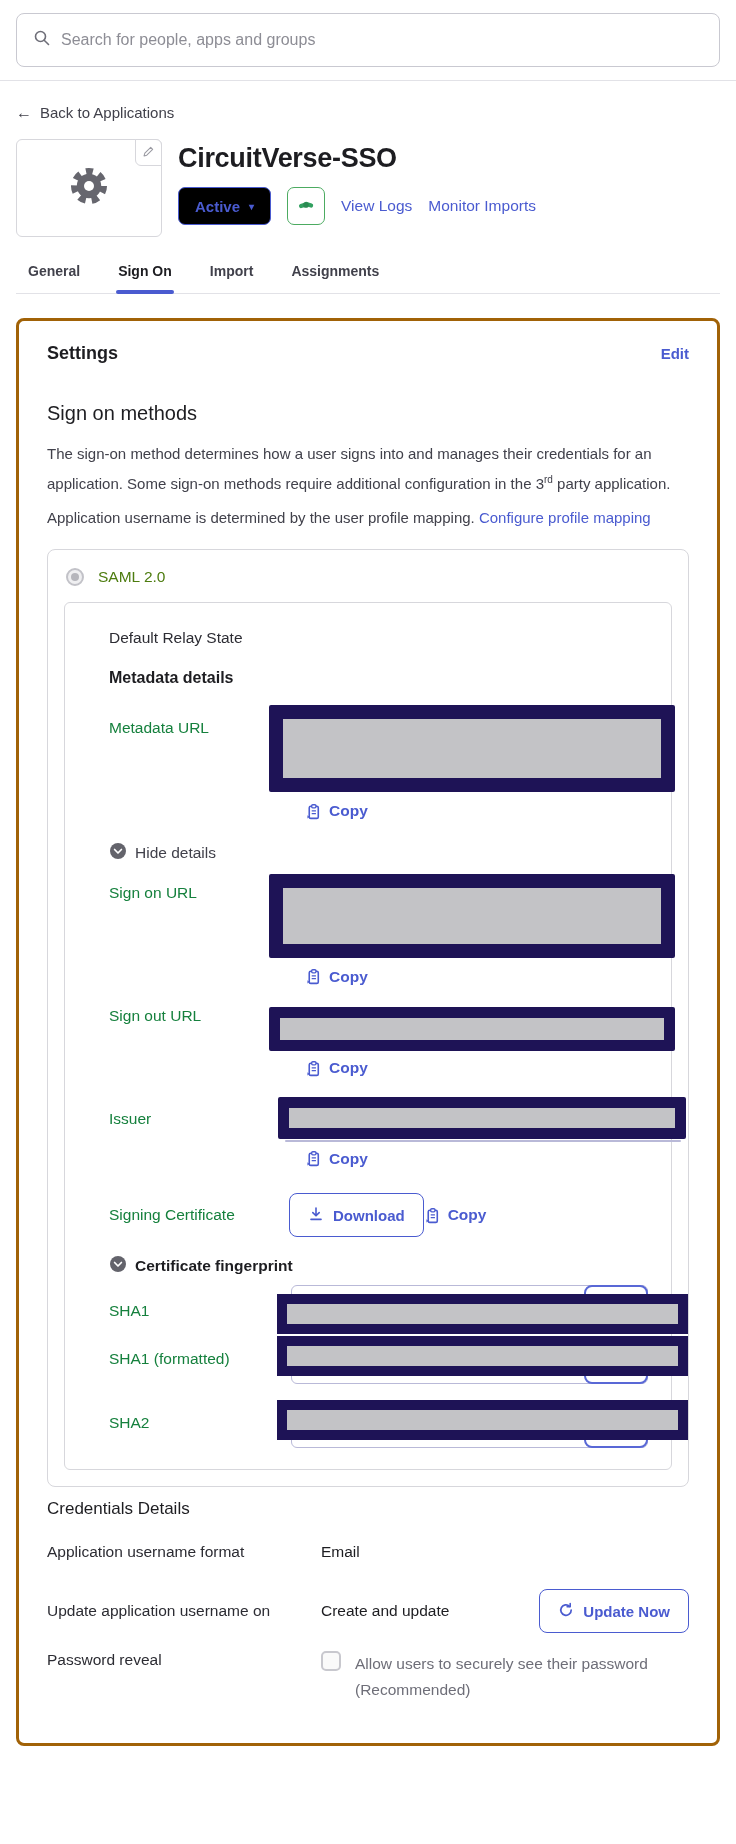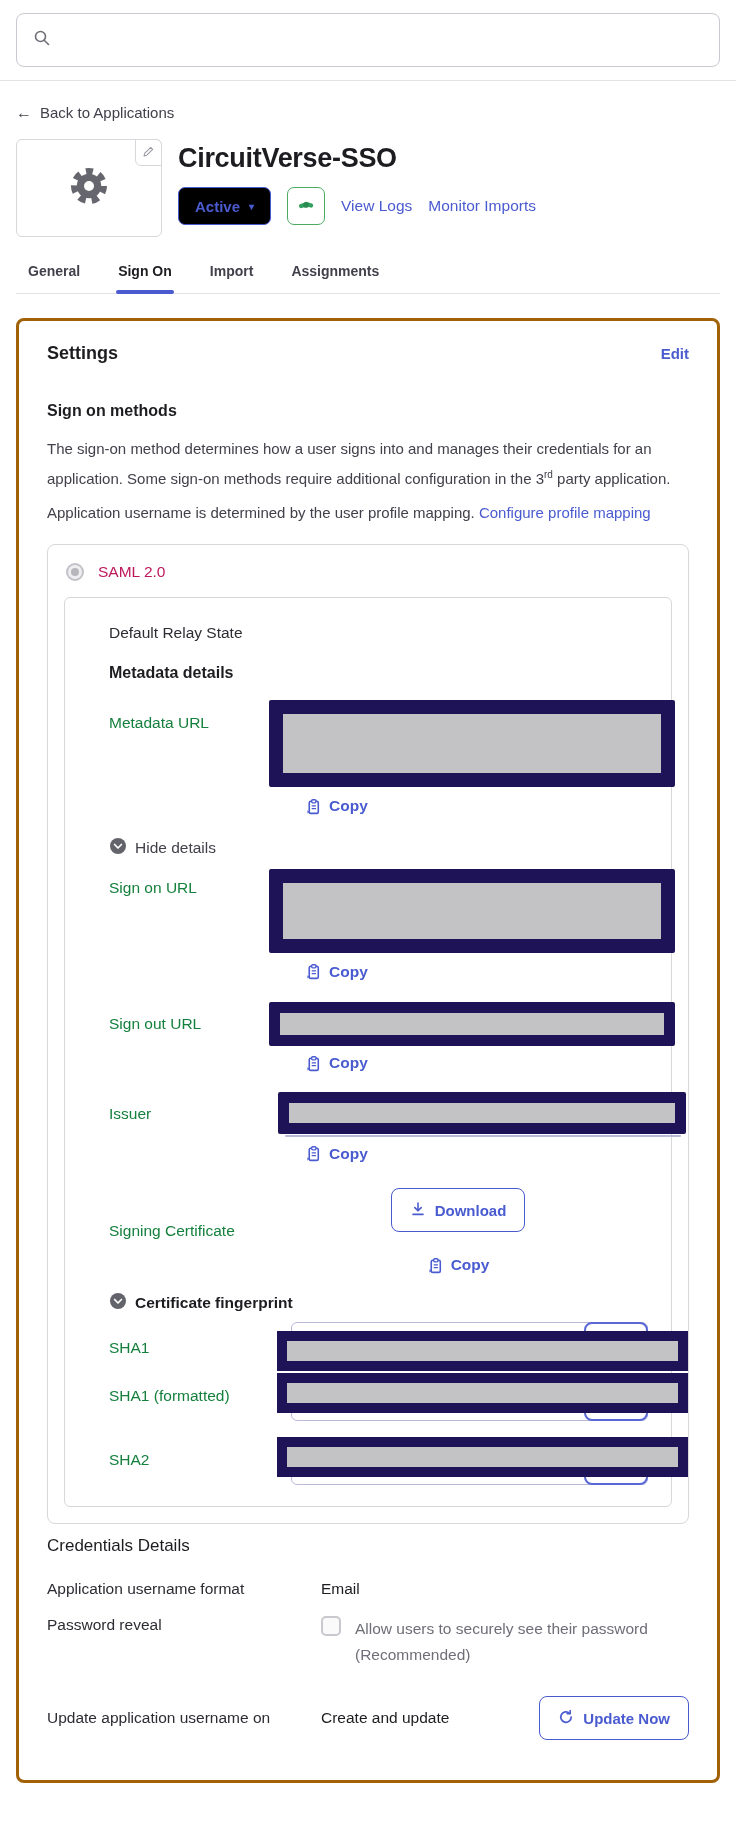--- a/index.html
+++ b/index.html
@@ -72,38 +72,38 @@
 
   
   .card {
     margin-top:24px; border:3px solid #a16207; border-radius:8px;
     padding:22px 28px 40px; background:#fff;
   }
   .card-head { display:flex; align-items:center; justify-content:space-between; }
   .card-title { font-size:18px; font-weight:bold; }
   .edit-link { color:#4a5bd0; font-size:15px; font-weight:bold; text-decoration:none; cursor:pointer; }
 
-  .section-heading { font-size:16px; font-weight:bold; margin-top:38px; }
+  .section-heading { font-size:20px; font-weight:normal; margin-top:38px; }
   .para { font-size:15px; color:#41414b; line-height:26px; margin-top:16px; }
   .para.tight { margin-top:8px; white-space:nowrap; }
   sup { font-size:10px; }
   .inline-link { color:#4a5bd0; text-decoration:none; cursor:pointer; }
 
   
   .saml-box { margin-top:18px; border:1px solid #d7d7dc; border-radius:8px; padding:14px 16px 16px; }
   .radio-row { display:flex; align-items:center; gap:14px; padding:4px 2px; }
   .radio {
     width:18px; height:18px; border-radius:50%; border:2px solid #c2c2c8; background:#efeff1;
     position:relative; display:inline-block; cursor:pointer;
   }
   .radio::after {
     content:""; position:absolute; left:50%; top:50%; width:8px; height:8px; margin:-4px 0 0 -4px;
     border-radius:50%; background:#b6b6bc;
   }
-  .radio-label { font-size:15.5px; color:#be185d; }
+  .radio-label { font-size:15.5px; color:#4d7c0f; }
 
   .inner-panel { margin-top:12px; border:1px solid #d7d7dc; border-radius:6px; padding:26px 44px 24px; }
 
   .field { display:flex; margin-top:18px; }
   .field-label { flex:0 0 160px; font-size:15.5px; color:#15803d; }
   .field-value { flex:1; position:relative; }
 
   .plain-label { font-size:15.5px; color:#2c2c33; }
   .panel-subhead { font-size:16px; font-weight:bold; margin-top:22px; }
 
@@ -126,21 +126,21 @@
   .toggle-row { display:flex; align-items:center; gap:8px; margin-top:18px; }
   .toggle-row .t-label { font-size:15.5px; color:#41414b; cursor:pointer; }
   .toggle-row.bold .t-label { font-weight:bold; color:#1d1d21; }
 
   .btn-outline-blue {
     display:inline-flex; align-items:center; gap:9px; height:44px; padding:0 18px;
     border:1px solid #4a5bd0; border-radius:8px; background:#fff; color:#4a5bd0;
     font-size:15px; font-weight:bold; cursor:pointer; font-family:inherit;
   }
   .cert-row { align-items:center; }
-  .cert-actions { display:flex; align-items:center; gap:24px; margin-left:20px;flex-direction:column; }
+  .cert-actions { display:flex; align-items:center; margin-left:20px; }
 
   
   .sha-field { display:flex; margin-top:4px; align-items:center; min-height:44px; }
   .sha-value { flex:1; position:relative; height:44px; }
   .ghost-input {
     position:absolute; left:22px; width:357px; height:40px;
     border:1px solid #b9b9d8; border-radius:6px; background:#fff;
   }
   .ghost-btn {
     position:absolute; right:-1px; top:-1px; width:64px; height:40px;
@@ -174,20 +174,21 @@
 <body>
 
 <div class="search-wrap">
   <div class="search-box">
     <span>
       <svg width="18" height="18" viewBox="0 0 18 18">
           <circle cx="7.5" cy="7.5" r="5" fill="none" stroke="#6e6e78" stroke-width="1.6"></circle>
           <line x1="11.2" y1="11.2" x2="15.5" y2="15.5" stroke="#6e6e78" stroke-width="1.6" stroke-linecap="round"></line>
         </svg>
     </span>
+    <input class="search-input" placeholder="Search for people, apps and groups" style="">
   </div>
 </div>
 <hr class="top-divider">
 
 <div class="main">
   
   <a class="back-link">
     <span class="back-arrow">←</span>
     <span>Back to Applications</span>
   </a>
@@ -307,21 +308,21 @@
                     <rect x="6.3" y="1.6" width="4" height="3" rx="1" fill="#fff" stroke="currentColor" stroke-width="1.3"></rect>
                     <path d="M6.3 7.5h4M6.3 10h4" stroke="currentColor" stroke-width="1.2"></path>
                     <path d="M2.3 11.5l2 1.6-2 1.6z" fill="currentColor"></path>
                   </svg>
                 <span>Copy</span>
               </a>
             </div>
           </div>
         </div>
 
-        <div class="field" style="align-items:center;">
+        <div class="field" style="">
           <div class="field-label">Sign out URL</div>
           <div class="field-value">
             <div class="redaction red-thin"></div>
           </div>
         </div>
         <div class="field" style="margin-top:0;">
           <div class="field-label"></div>
           <div class="field-value">
             <div class="copy-row" style="margin-top:8px;">
               <a class="copy-link">
@@ -430,39 +431,39 @@
       </div>
     </div>
 
     <div class="cred-heading">Credentials Details</div>
 
     <div class="cred-row">
       <div class="c-label">Application username format</div>
       <div class="c-value">Email</div>
     </div>
 
-    <div class="cred-row top-align">
-      <div class="c-label">Password reveal</div>
-      <div class="pw-row-value">
-        <span class="checkbox"></span>
-        <div class="pw-text">
-          <span>Allow users to securely see their password</span><br>
-          <span>(Recommended)</span>
-        </div>
-      </div>
-    </div>
-
     <div class="cred-row with-btn">
       <div class="c-label">Update application username on</div>
       <div class="c-value">Create and update</div>
       <div class="spacer"></div>
       <button class="btn-outline-blue">
         <span>
           <svg width="16" height="16" viewBox="0 0 16 16">
               <path d="M13.2 8A5.2 5.2 0 1 1 11.6 4.3" fill="none" stroke="currentColor" stroke-width="1.7" stroke-linecap="round"></path>
               <path d="M12.2 1.6v3.1H9.1" fill="none" stroke="currentColor" stroke-width="1.6" stroke-linecap="round" stroke-linejoin="round"></path>
             </svg>
         </span>
         <span>Update Now</span>
       </button>
     </div>
+
+    <div class="cred-row top-align">
+      <div class="c-label">Password reveal</div>
+      <div class="pw-row-value">
+        <span class="checkbox"></span>
+        <div class="pw-text">
+          <span>Allow users to securely see their password</span><br>
+          <span>(Recommended)</span>
+        </div>
+      </div>
+    </div>
   </div>
 </div>
 
 </body></html>

